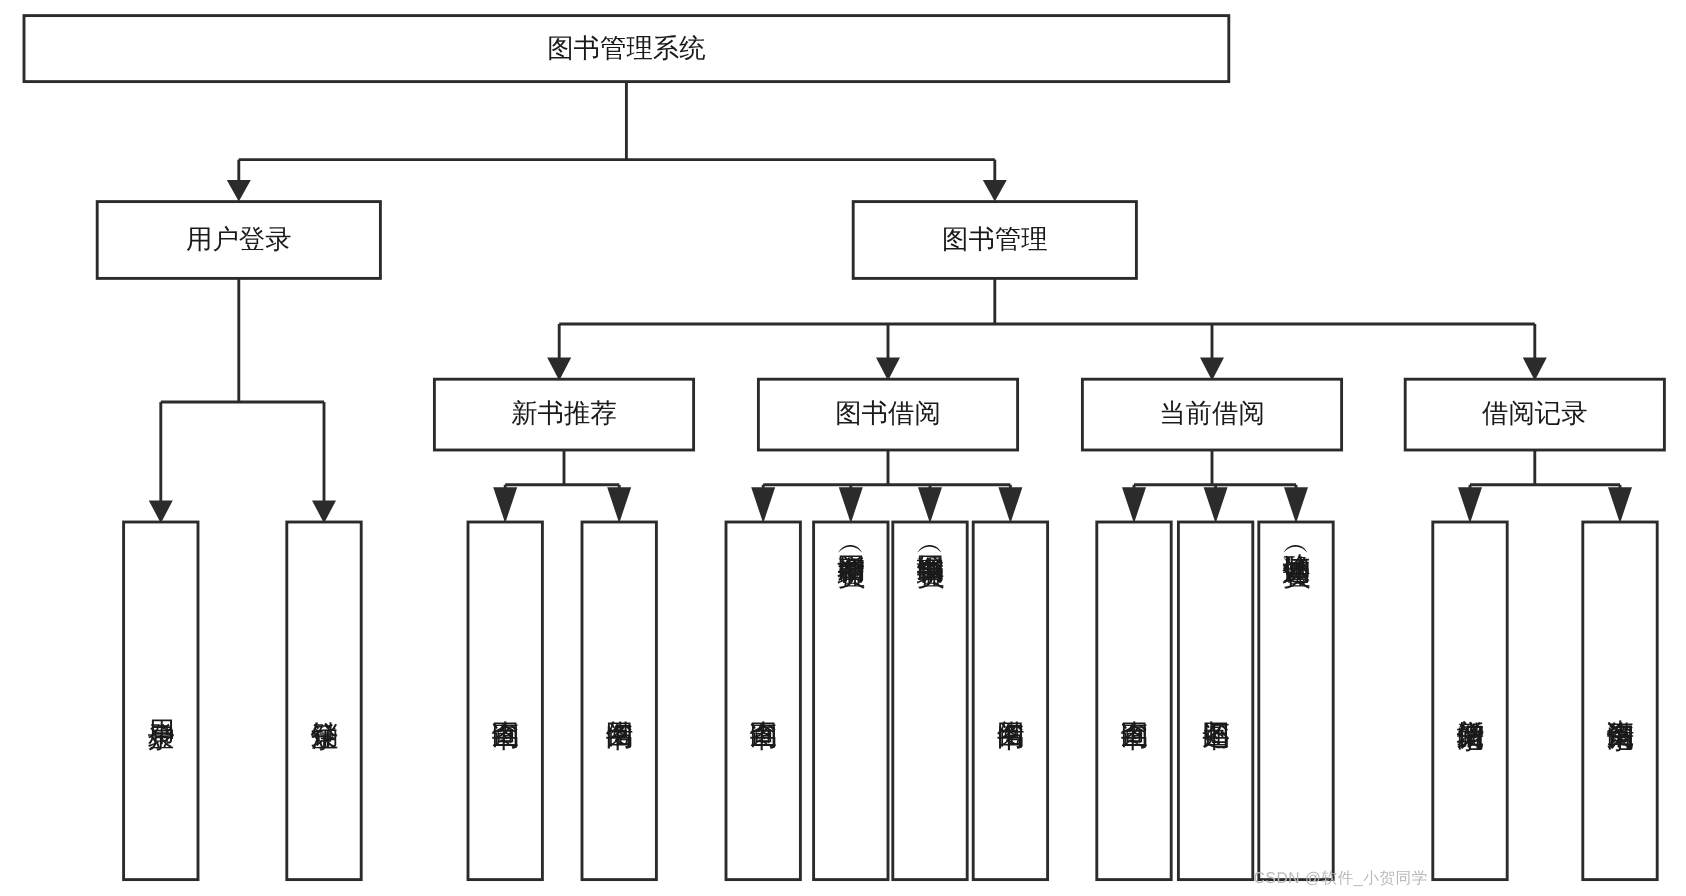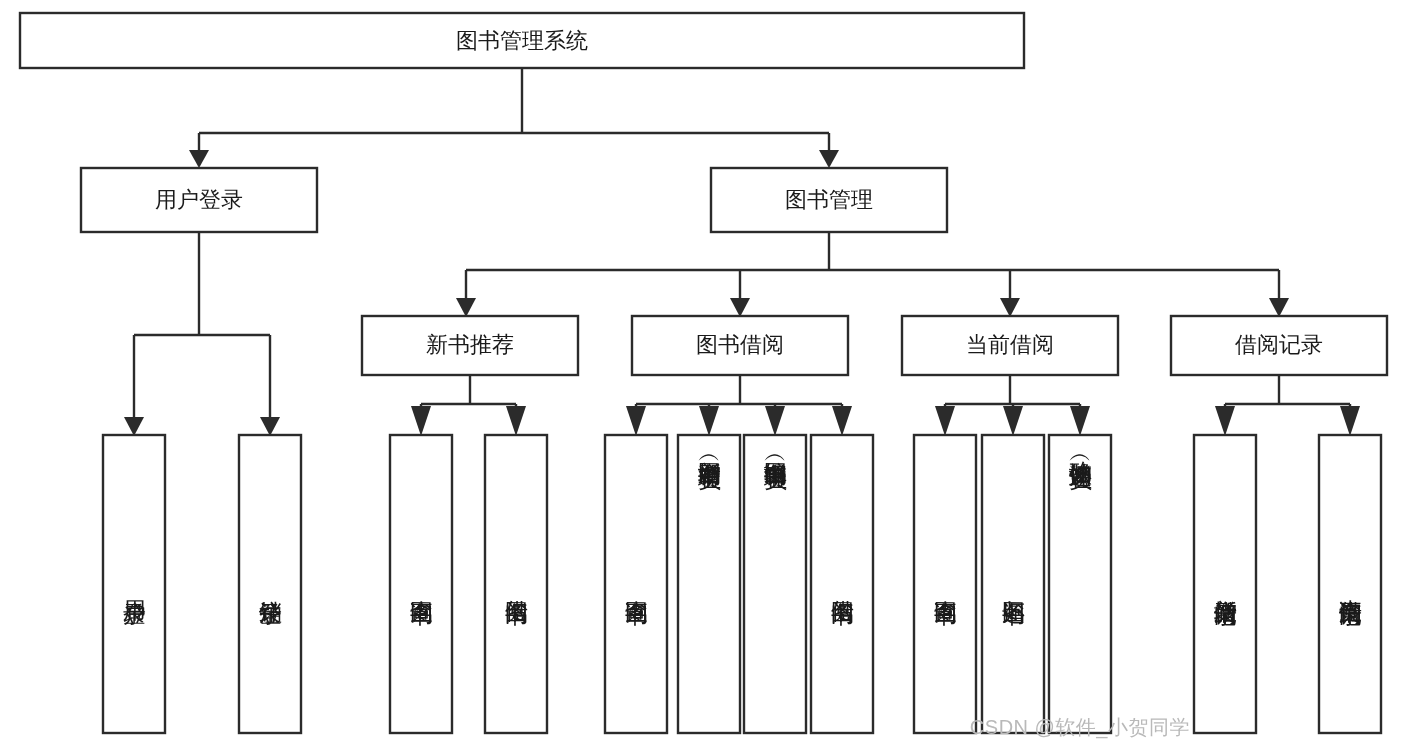--- a/index.html
+++ b/index.html
@@ -64,21 +64,21 @@
     display: flex;
     align-items: center;
     justify-content: center;
     pointer-events: none;
   }
   .watermark {
     position: absolute;
     right: 8px;
     bottom: 6px;
     font-family: "Liberation Sans", "DejaVu Sans", sans-serif;
-    font-size: 20px;
+    font-size: 13px;
     color: #b9b9b9;
     white-space: nowrap;
     letter-spacing: 0.5px;
   }
 </style>
 </head>
 <body>
 
 <div id="diagram-root">
 

